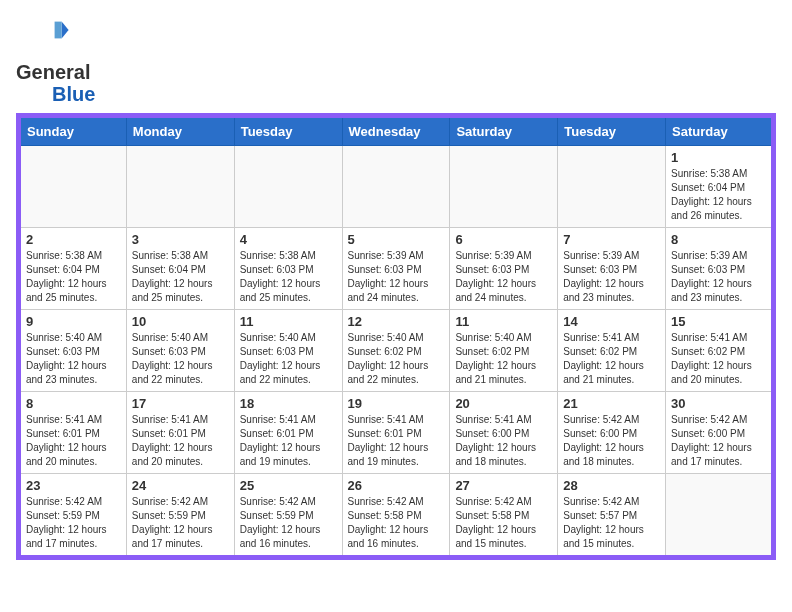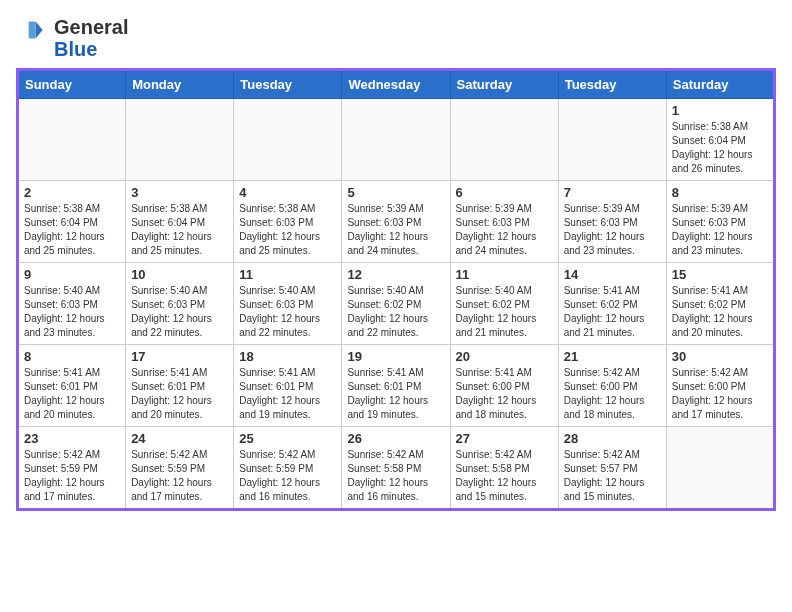--- a/index.html
+++ b/index.html
@@ -11,51 +11,52 @@
       padding: 16px;
     }
     .header {
       display: flex;
       justify-content: space-between;
       align-items: flex-start;
       margin-bottom: 8px;
     }
     .logo {
       display: flex;
-      align-items: flex-start;
-      gap: 10px;
+      align-items: center;
+      gap: 17px;
+      flex-direction: column;
     }
     .logo-text {
       font-size: 20px;
       font-weight: bold;
       line-height: 1.1;
     }
     .logo-general { color: #333; }
-    .logo-blue { color: #1a5fb4; }
+    .logo-blue { color: #1a5fb4; margin-left: 36px; }
     .logo-icon {
       width: 28px;
       height: 28px;
     }
     .title-block {
       text-align: right;
     }
     .month-title {
       font-size: 36px;
       font-weight: bold;
       color: #333;
       line-height: 1.1;
     }
     .location {
       font-size: 16px;
       color: #555;
     }
     .calendar {
       width: 100%;
       border-collapse: collapse;
-      border: 3px solid #8b5cf6;
+      border: 5px solid #8b5cf6;
     }
     .calendar th {
       background: #2a6fc9;
       color: #fff;
       font-size: 13px;
       font-weight: bold;
       padding: 6px 6px;
       border: 1px solid #1a5fb4;
       text-align: left;
     }

